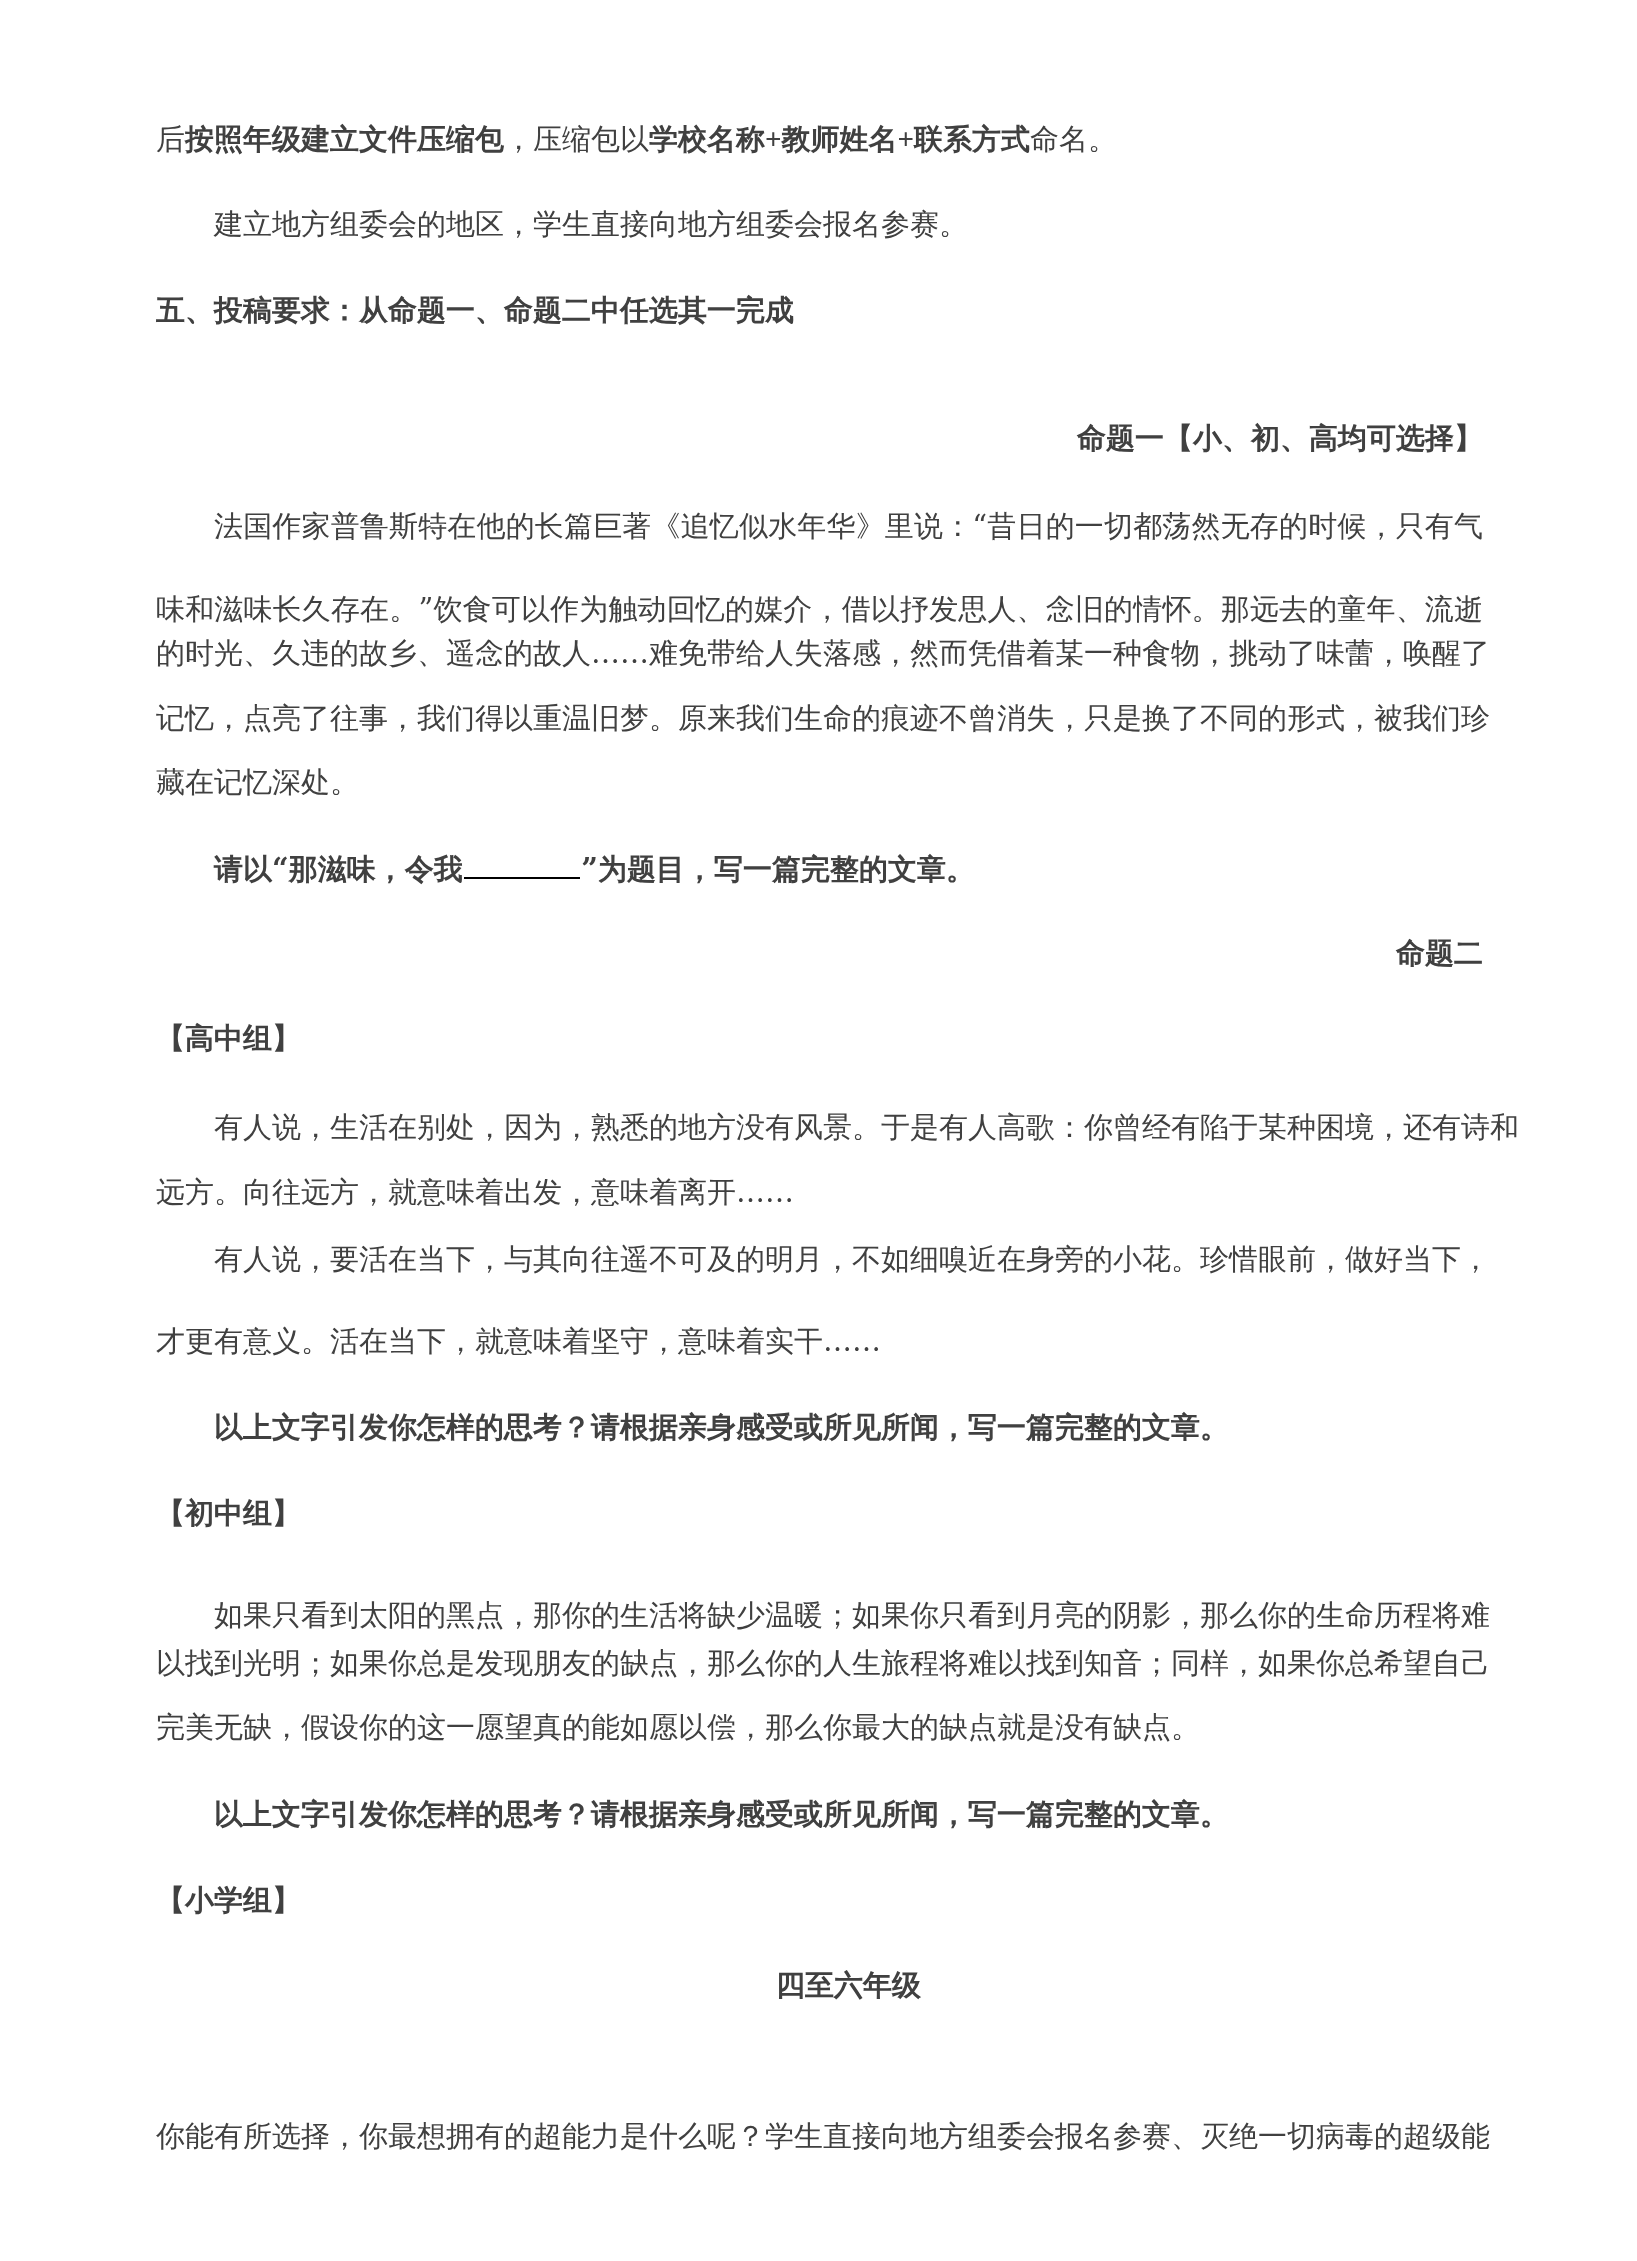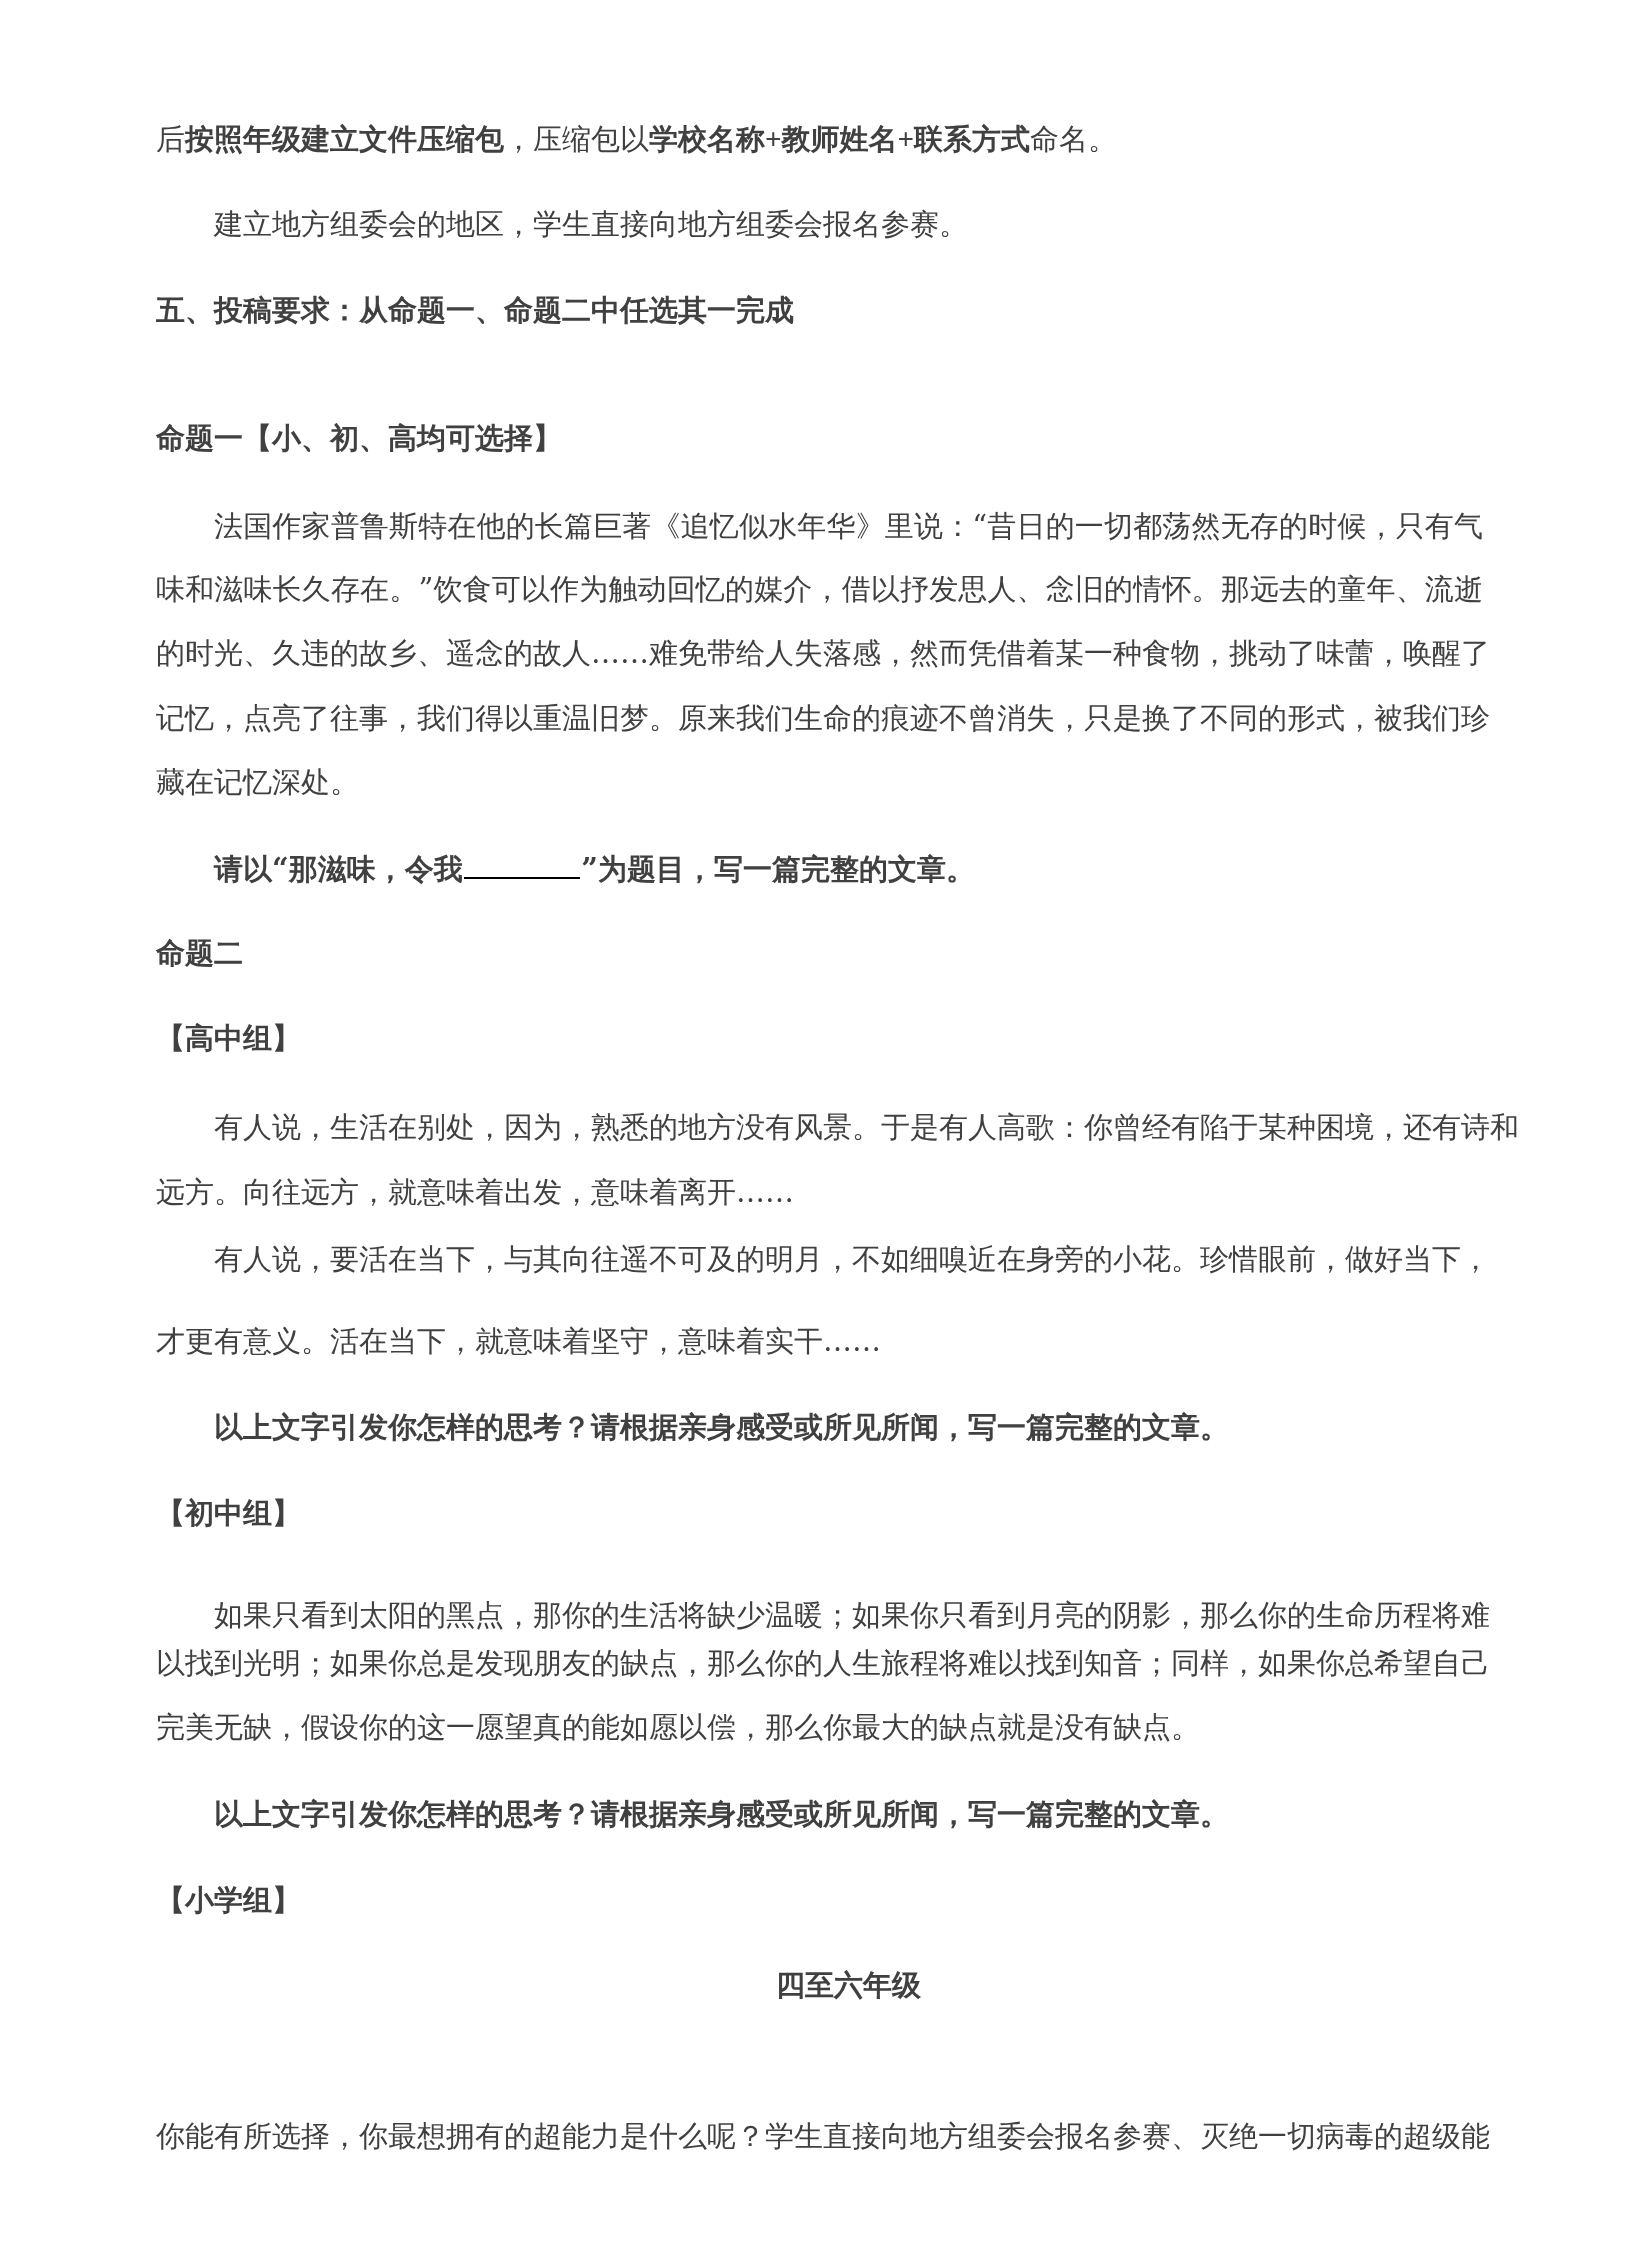--- a/index.html
+++ b/index.html
@@ -20,21 +20,21 @@
       font-size: 29px;
       white-space: nowrap;
       color: #404040;
       text-align: left;
     }
     .song { font-family: "Liberation Serif", "DejaVu Serif", serif; }
     .kai  { font-family: "DejaVu Serif", "Liberation Serif", serif; }
     .bold { font-weight: bold; }
     .indent { text-indent: 58px; }
     .full { text-align: justify; text-align-last: justify; text-justify: inter-character; }
-    .center { text-align: left; }
+    .center { text-align: right; }
     .center-indent { text-align: center; padding-left: 58px; width: 1269px; }
     .b { font-weight: bold; }
     .blank {
       display: inline-block;
       width: 116px;
       height: 25px;
       border-bottom: 2px solid #000000;
       vertical-align: baseline;
       margin: 0 1.3px;
     }
@@ -45,21 +45,21 @@
 <div class="page">
 
   <div class="line song" style="top:108px">
     <span>后</span><span class="b">按照年级建立文件压缩包</span><span>，压缩包以</span><span class="b">学校名称+教师姓名+联系方式</span><span>命名。</span>
   </div>
   <div class="line song indent" style="top:193px">建立地方组委会的地区，学生直接向地方组委会报名参赛。</div>
   <div class="line song bold" style="top:279px">五、投稿要求：从命题一、命题二中任选其一完成</div>
 
   <div class="line kai bold center" style="top:407px">命题一【小、初、高均可选择】</div>
   <div class="line kai indent full" style="top:495px">法国作家普鲁斯特在他的长篇巨著《追忆似水年华》里说：“昔日的一切都荡然无存的时候，只有气</div>
-  <div class="line kai full" style="top:558px">味和滋味长久存在。”饮食可以作为触动回忆的媒介，借以抒发思人、念旧的情怀。那远去的童年、流逝</div>
+  <div class="line kai full" style="top:578px">味和滋味长久存在。”饮食可以作为触动回忆的媒介，借以抒发思人、念旧的情怀。那远去的童年、流逝</div>
   <div class="line kai full" style="top:622px">的时光、久违的故乡、遥念的故人……难免带给人失落感，然而凭借着某一种食物，挑动了味蕾，唤醒了</div>
   <div class="line kai full" style="top:687px">记忆，点亮了往事，我们得以重温旧梦。原来我们生命的痕迹不曾消失，只是换了不同的形式，被我们珍</div>
   <div class="line kai" style="top:751px">藏在记忆深处。</div>
   <div class="line kai bold indent" style="top:838px">
     <span>请以“那滋味，令我</span><span class="blank"></span><span>”为题目，写一篇完整的文章。</span>
   </div>
 
   <div class="line kai bold center" style="top:922px">命题二</div>
 
   <div class="line kai bold" style="top:1007px">【高中组】</div>

